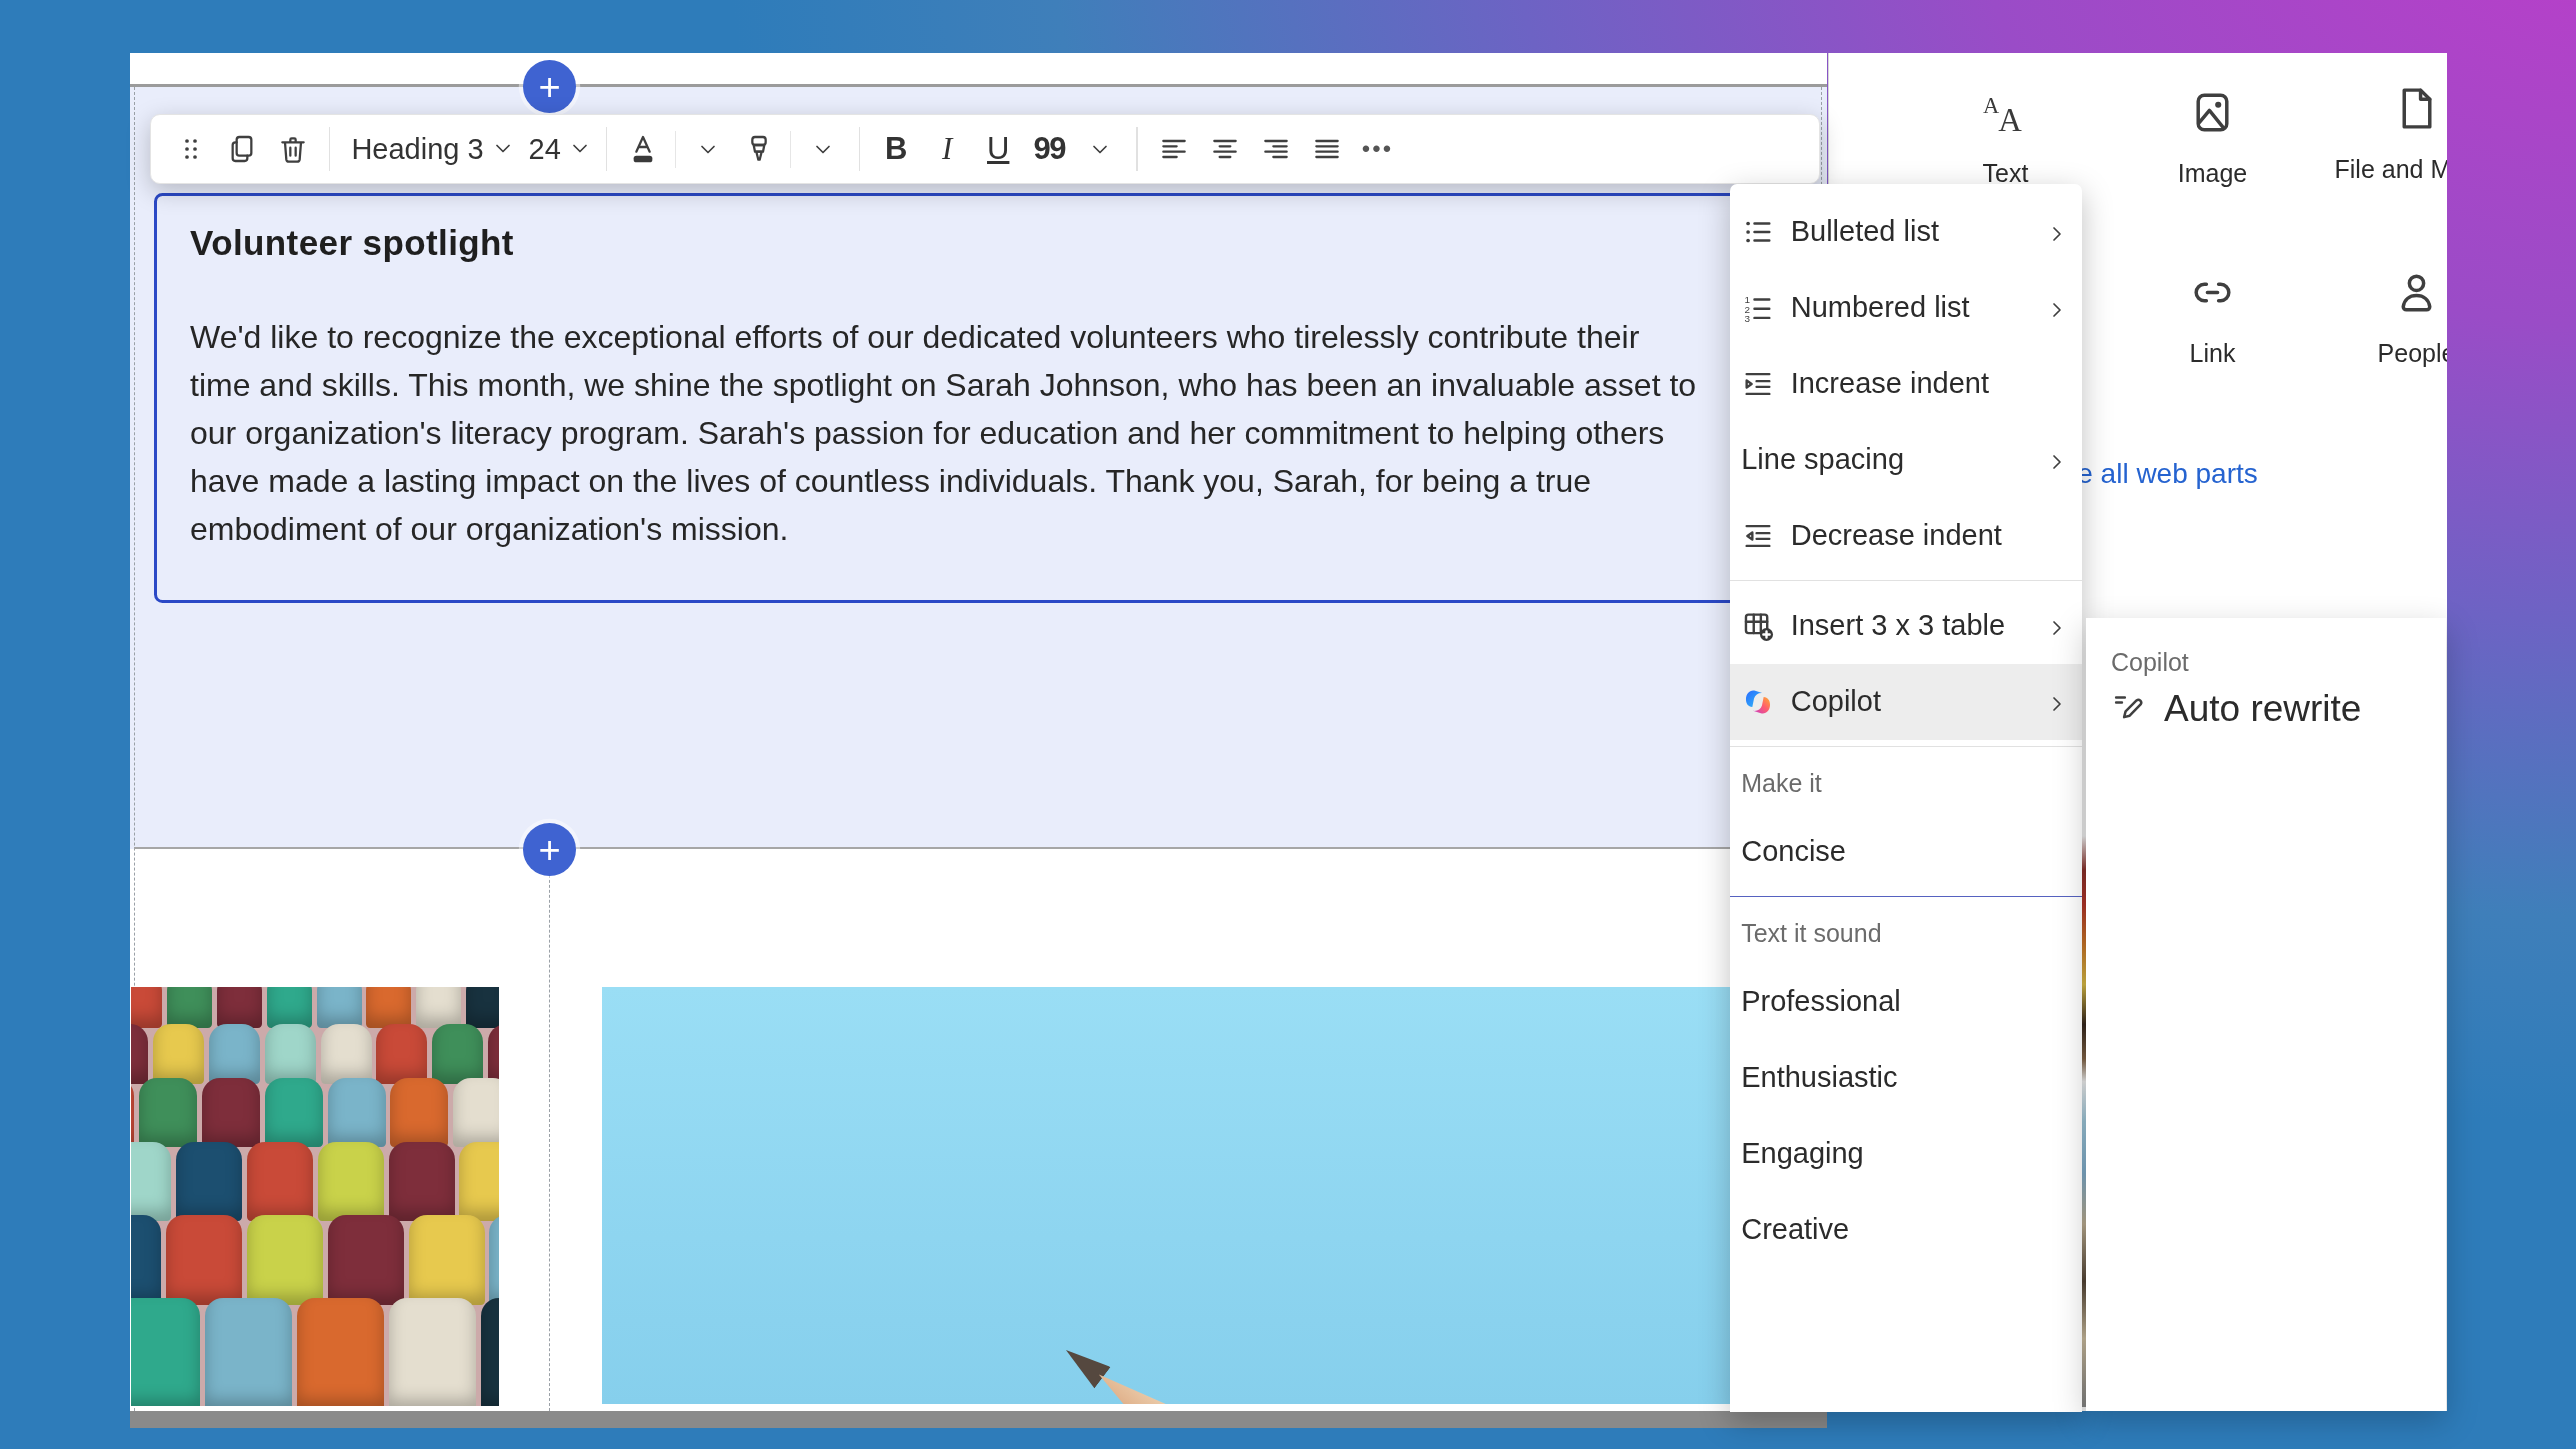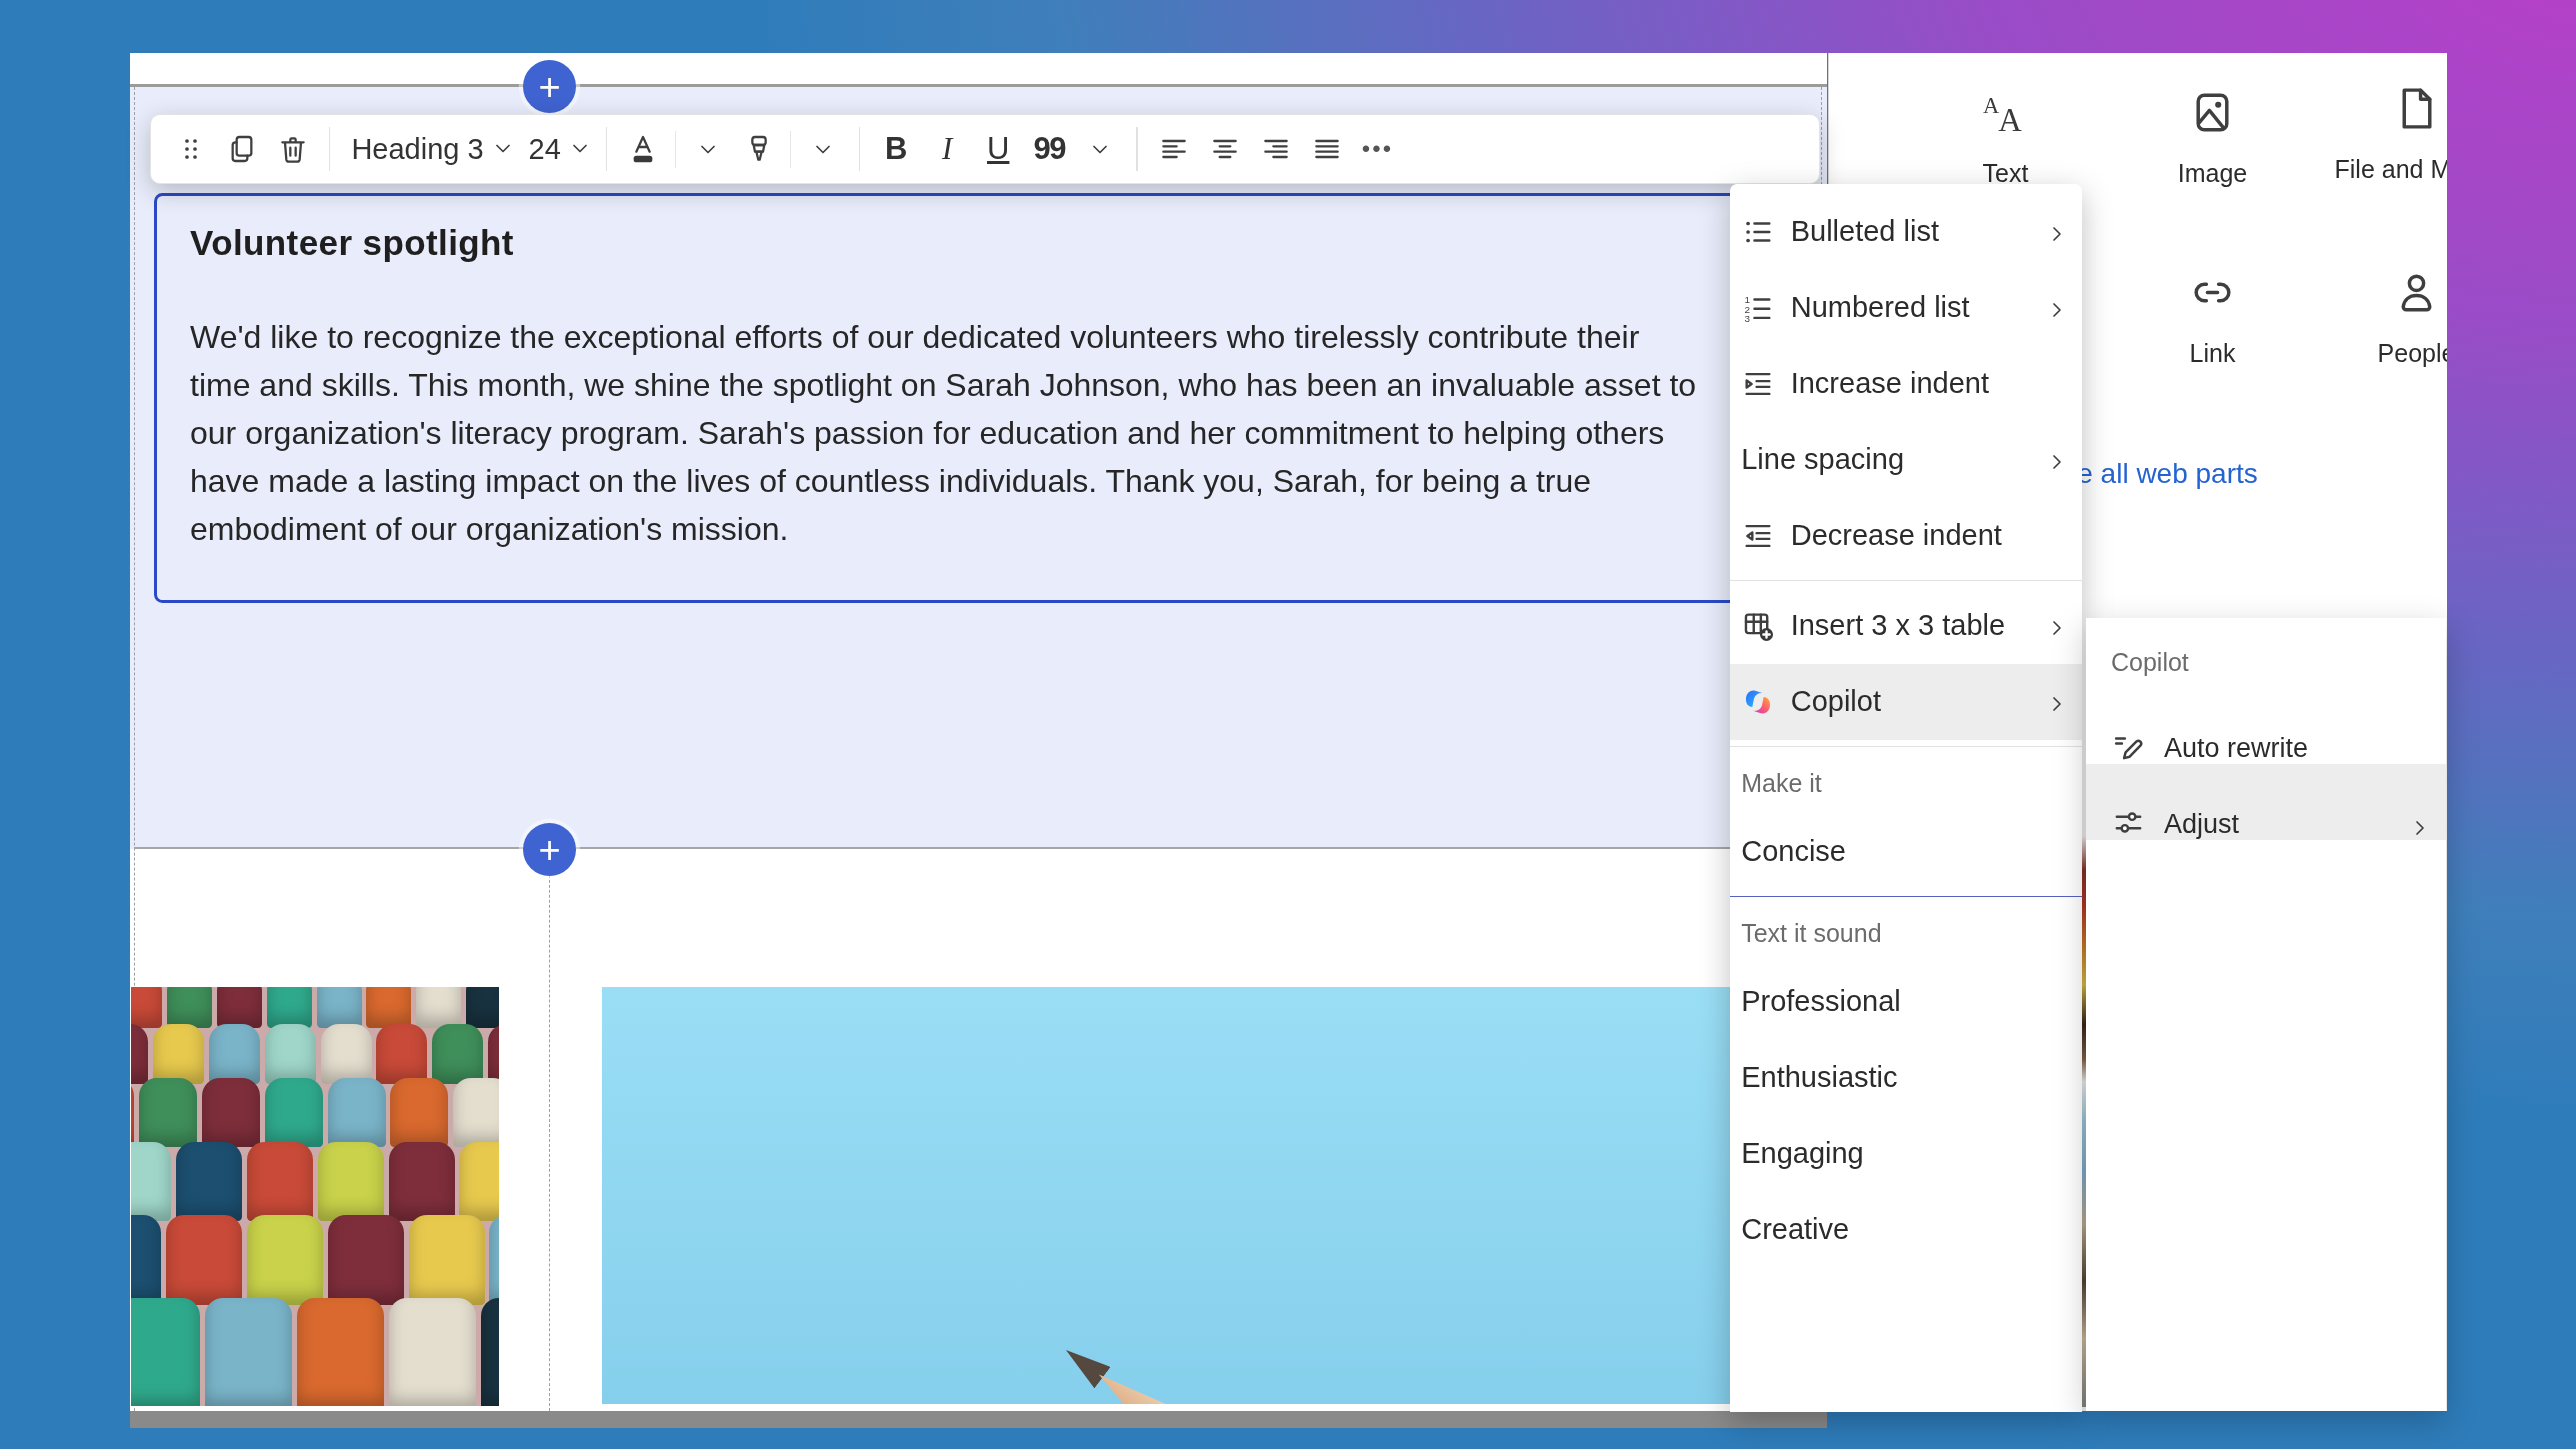--- a/index.html
+++ b/index.html
@@ -65,21 +65,21 @@
   .m-label{flex:1;white-space:nowrap;}
   .m-chev{width:24px;height:24px;flex:none;}
   .m-chev svg{width:24px;height:24px;}
   .m-header{height:60px;display:flex;align-items:center;padding:0 11.2px;color:#6b6b6b;font-size:25px;}
   .m-div{height:1.4px;background:#e1e1e1;margin:6.3px 0;}
   .m-div.blue{background:#5662c0;}
   
   .submenu{left:2086px;top:618px;width:360px;height:793px;background:#fff;
     box-shadow:0 9.8px 31px rgba(0,0,0,.22);padding-top:18px;box-sizing:border-box;z-index:11;}
   .sm-header{height:52px;display:flex;align-items:center;padding:0 25px;color:#6b6b6b;font-size:25px;}
-  .sm-item{height:76px;display:flex;align-items:flex-end;padding:0 14px 0 25px;color:#2b2b2b;font-size:27px;}
+  .sm-item{height:76px;display:flex;align-items:flex-start;padding:0 14px 0 25px;color:#2b2b2b;font-size:37px;}
   .sm-item.hl{background:#ededed;}
   .sm-ico{width:35px;height:35px;margin-right:18px;flex:none;}
   .sm-ico svg{width:35px;height:35px;}
   .sm-label{flex:1;}
 </style>
 </head>
 <body>
 
 <div class="stage">
 
@@ -410,27 +410,16 @@
   <div class="abs submenu" id="copilot-submenu">
     <div class="sm-header">Copilot</div>
     <div id="sm-items">
         <div class="sm-item">
           <span class="sm-ico"><svg viewBox="0 0 24 24" fill="none" stroke="#3f3f3f" stroke-width="1.7" stroke-linecap="round" stroke-linejoin="round">
               <path d="M3.5 6.5h6M3.5 10h4"></path>
               <path d="M9 20l1-4L17.5 8.5a2 2 0 0 1 2.8 2.8L12.8 19z"></path>
             </svg></span>
           <span class="sm-label">Auto rewrite</span>
         </div>
-        <div class="sm-item hl">
-          <span class="sm-ico"><svg viewBox="0 0 24 24" fill="none" stroke="#3f3f3f" stroke-width="1.7" stroke-linecap="round" stroke-linejoin="round">
-              <path d="M4 8h16M4 16h16"></path>
-              <circle cx="14.5" cy="8" r="2.2" fill="#fff"></circle>
-              <circle cx="9.5" cy="16" r="2.2" fill="#fff"></circle>
-            </svg></span>
-          <span class="sm-label">Adjust</span>
-          <span class="m-chev"><svg viewBox="0 0 24 24" fill="none" stroke="#3f3f3f" stroke-width="1.7" stroke-linecap="round" stroke-linejoin="round">
-              <path d="M9 6l6 6-6 6"></path>
-            </svg></span>
-        </div>
       </div>
   </div>
 </div>
 
 
 </body></html>

